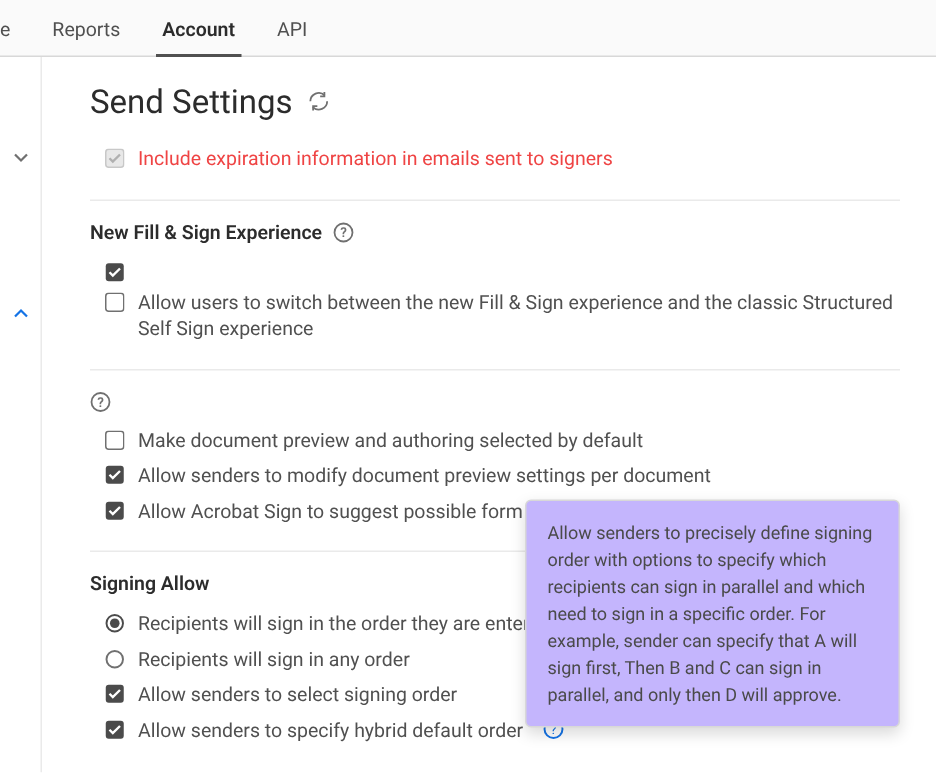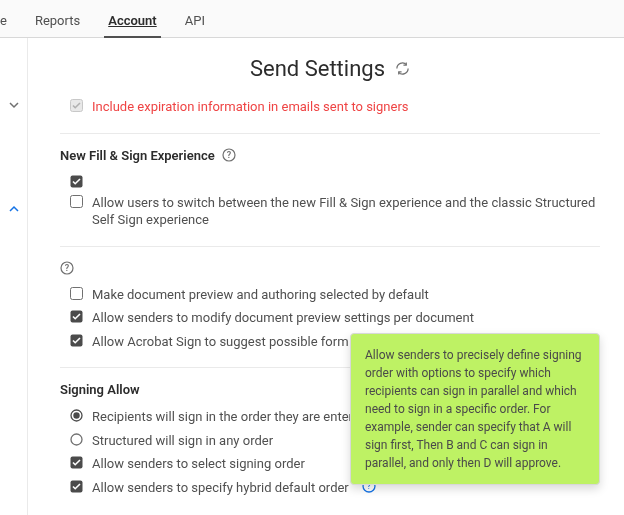--- a/index.html
+++ b/index.html
@@ -24,21 +24,20 @@
   .tab {
     padding: 8px 14px 9px 14px;
     font-size: 13px;
     color: #505050;
     cursor: pointer;
     position: relative;
   }
   .tab.active {
     color: #2c2c2c;
     font-weight: 600;
-    text-decoration: underline;
   }
   .tab.active::after {
     content:"";
     position:absolute;
     left:10px;right:10px;bottom:-1px;
     height:2px;background:#505050;
   }
   .tab.trunc { padding-left:0; }
   .sidebar {
     position:absolute;
@@ -60,21 +59,20 @@
     overflow:hidden;
   }
   h1.page-title {
     font-size: 22px;
     font-weight: 400;
     color:#2c2c2c;
     display:flex;
     align-items:center;
     gap:10px;
     margin-bottom:14px;
-    justify-content:center;
   }
   .refresh-icon svg { width:15px; height:15px; }
   .section {
     padding: 14px 0 14px 0;
     border-top: 1px solid #eaeaea;
   }
   .section:first-of-type { border-top:none; padding-top:2px;}
   .section-header {
     font-size: 13px;
     font-weight: 600;
@@ -106,21 +104,21 @@
     display:inline-flex;
   }
   .cb svg, .rb svg { width:13px; height:13px; }
   .cb.disabled svg rect { stroke:#c8c8c8; fill:#e8e8e8;}
   .cb.disabled svg path { stroke:#b0b0b0; }
   .tooltip-box {
     position:absolute;
     left:322px;
     top:295px;
     width:250px;
-    background:#bef264;
+    background:#c4b5fd;
     border:1px solid #d8d8d8;
     box-shadow:0 4px 10px rgba(0,0,0,.15);
     padding:12px 14px;
     font-size:12px;
     color:#4a4a4a;
     line-height:1.5;
     border-radius:4px;
     z-index:10;
   }
   .info-icon.blue circle { stroke:#1473e6; }
@@ -249,21 +247,21 @@
           </svg>
       </span>
       <span>Recipients will sign in the order they are entered</span>
     </div>
     <div class="row">
       <span class="rb">
         <svg viewBox="0 0 13 13">
             <circle cx="6.5" cy="6.5" r="5.5" fill="#fff" stroke="#707070" stroke-width="1.3"></circle>
           </svg>
       </span>
-      <span>Structured will sign in any order</span>
+      <span>Recipients will sign in any order</span>
     </div>
     <div class="row">
       <span class="cb">
         <svg viewBox="0 0 13 13">
             <rect x="0.5" y="0.5" width="12" height="12" rx="2" fill="#4b4b4b"></rect>
             <path d="M3 6.5l2.2 2.2L10 4" fill="none" stroke="#fff" stroke-width="1.6"></path>
           </svg>
       </span>
       <span>Allow senders to select signing order</span>
     </div>

